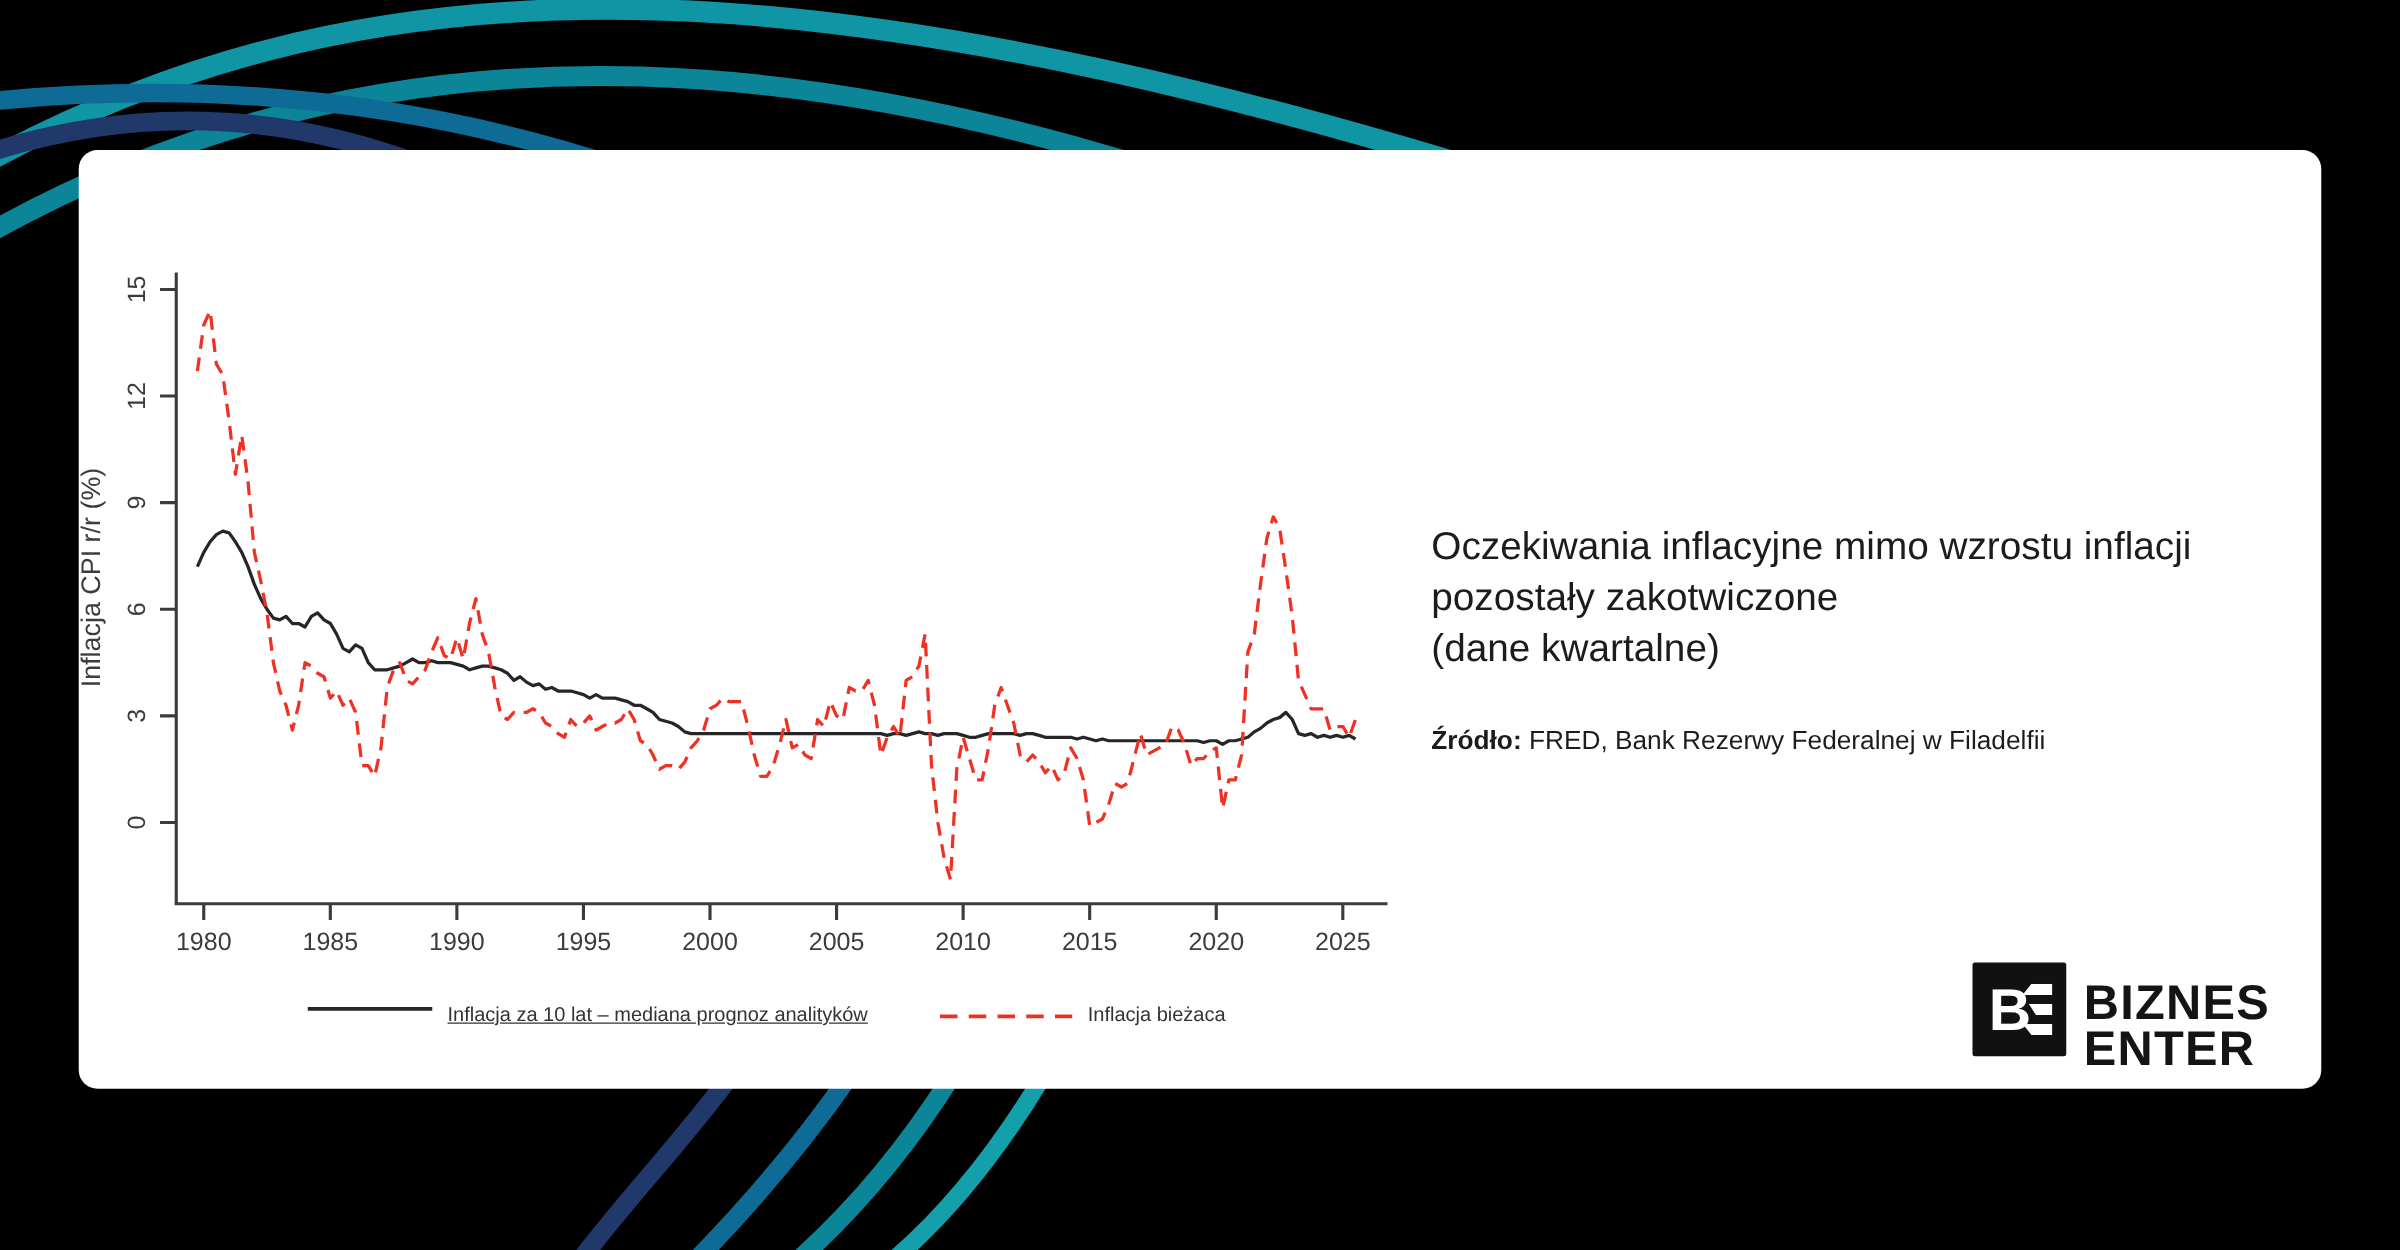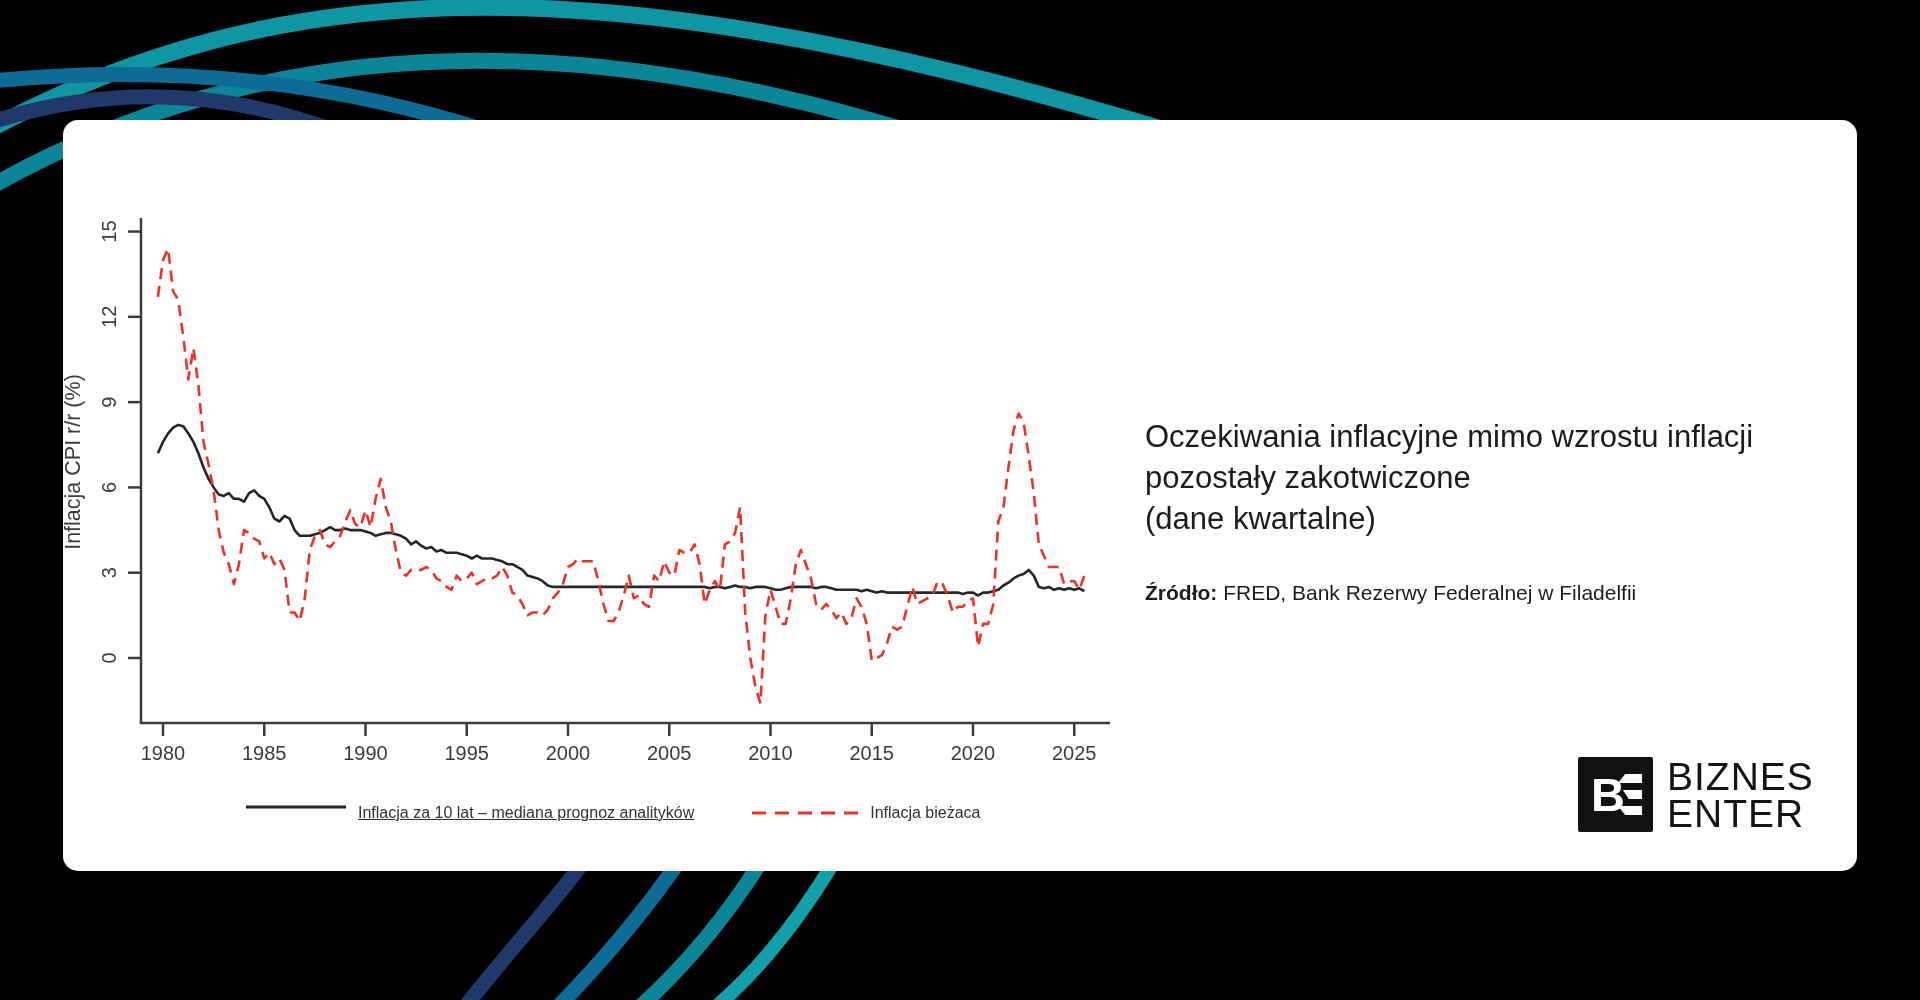--- a/index.html
+++ b/index.html
@@ -24,22 +24,22 @@
   #logo{position:absolute;left:1515px;top:637px;display:flex;align-items:center;}
   #logo-icon{position:relative;width:75px;height:75px;background:#111;border-radius:2px;flex:0 0 auto;}
   #logo-icon .b{position:absolute;left:13px;top:9px;color:#fff;font-size:47px;font-weight:bold;
                 line-height:57px;letter-spacing:-1px;}
   #logo-icon .bars{position:absolute;left:38px;top:17px;width:26px;height:42px;}
   #logo-icon .bar{position:absolute;right:0;height:9px;background:#fff;
                   clip-path:polygon(30% 0,100% 0,100% 100%,0 100%);}
   #logo-icon .bar1{top:0;width:24px;}
   #logo-icon .bar2{top:16px;width:19px;clip-path:polygon(0 0,100% 0,100% 100%,30% 100%);}
   #logo-icon .bar3{top:32px;width:24px;clip-path:polygon(0 0,100% 0,100% 100%,30% 100%);}
-  #logo-text{margin-left:14px;font-size:39px;font-weight:normal;line-height:37px;
-             letter-spacing:1px;color:#141414;}
+  #logo-text{margin-left:14px;font-size:39px;font-weight:bold;line-height:37px;
+             letter-spacing:1px;color:#141414;margin-top:27px;}
 </style>
 </head>
 <body>
 
 <div id="stage">
 
   <svg id="arcs" width="1920" height="1000" viewBox="0 0 1920 1000">
     <g fill="none" stroke-linecap="round">
       <path d="M -80 170 C 300 -70, 700 -40, 1470 230" stroke="#1095a5" stroke-width="17"></path>
       <path d="M -80 230 C 280 -10, 700 10, 1240 260" stroke="#0c8598" stroke-width="16"></path>

